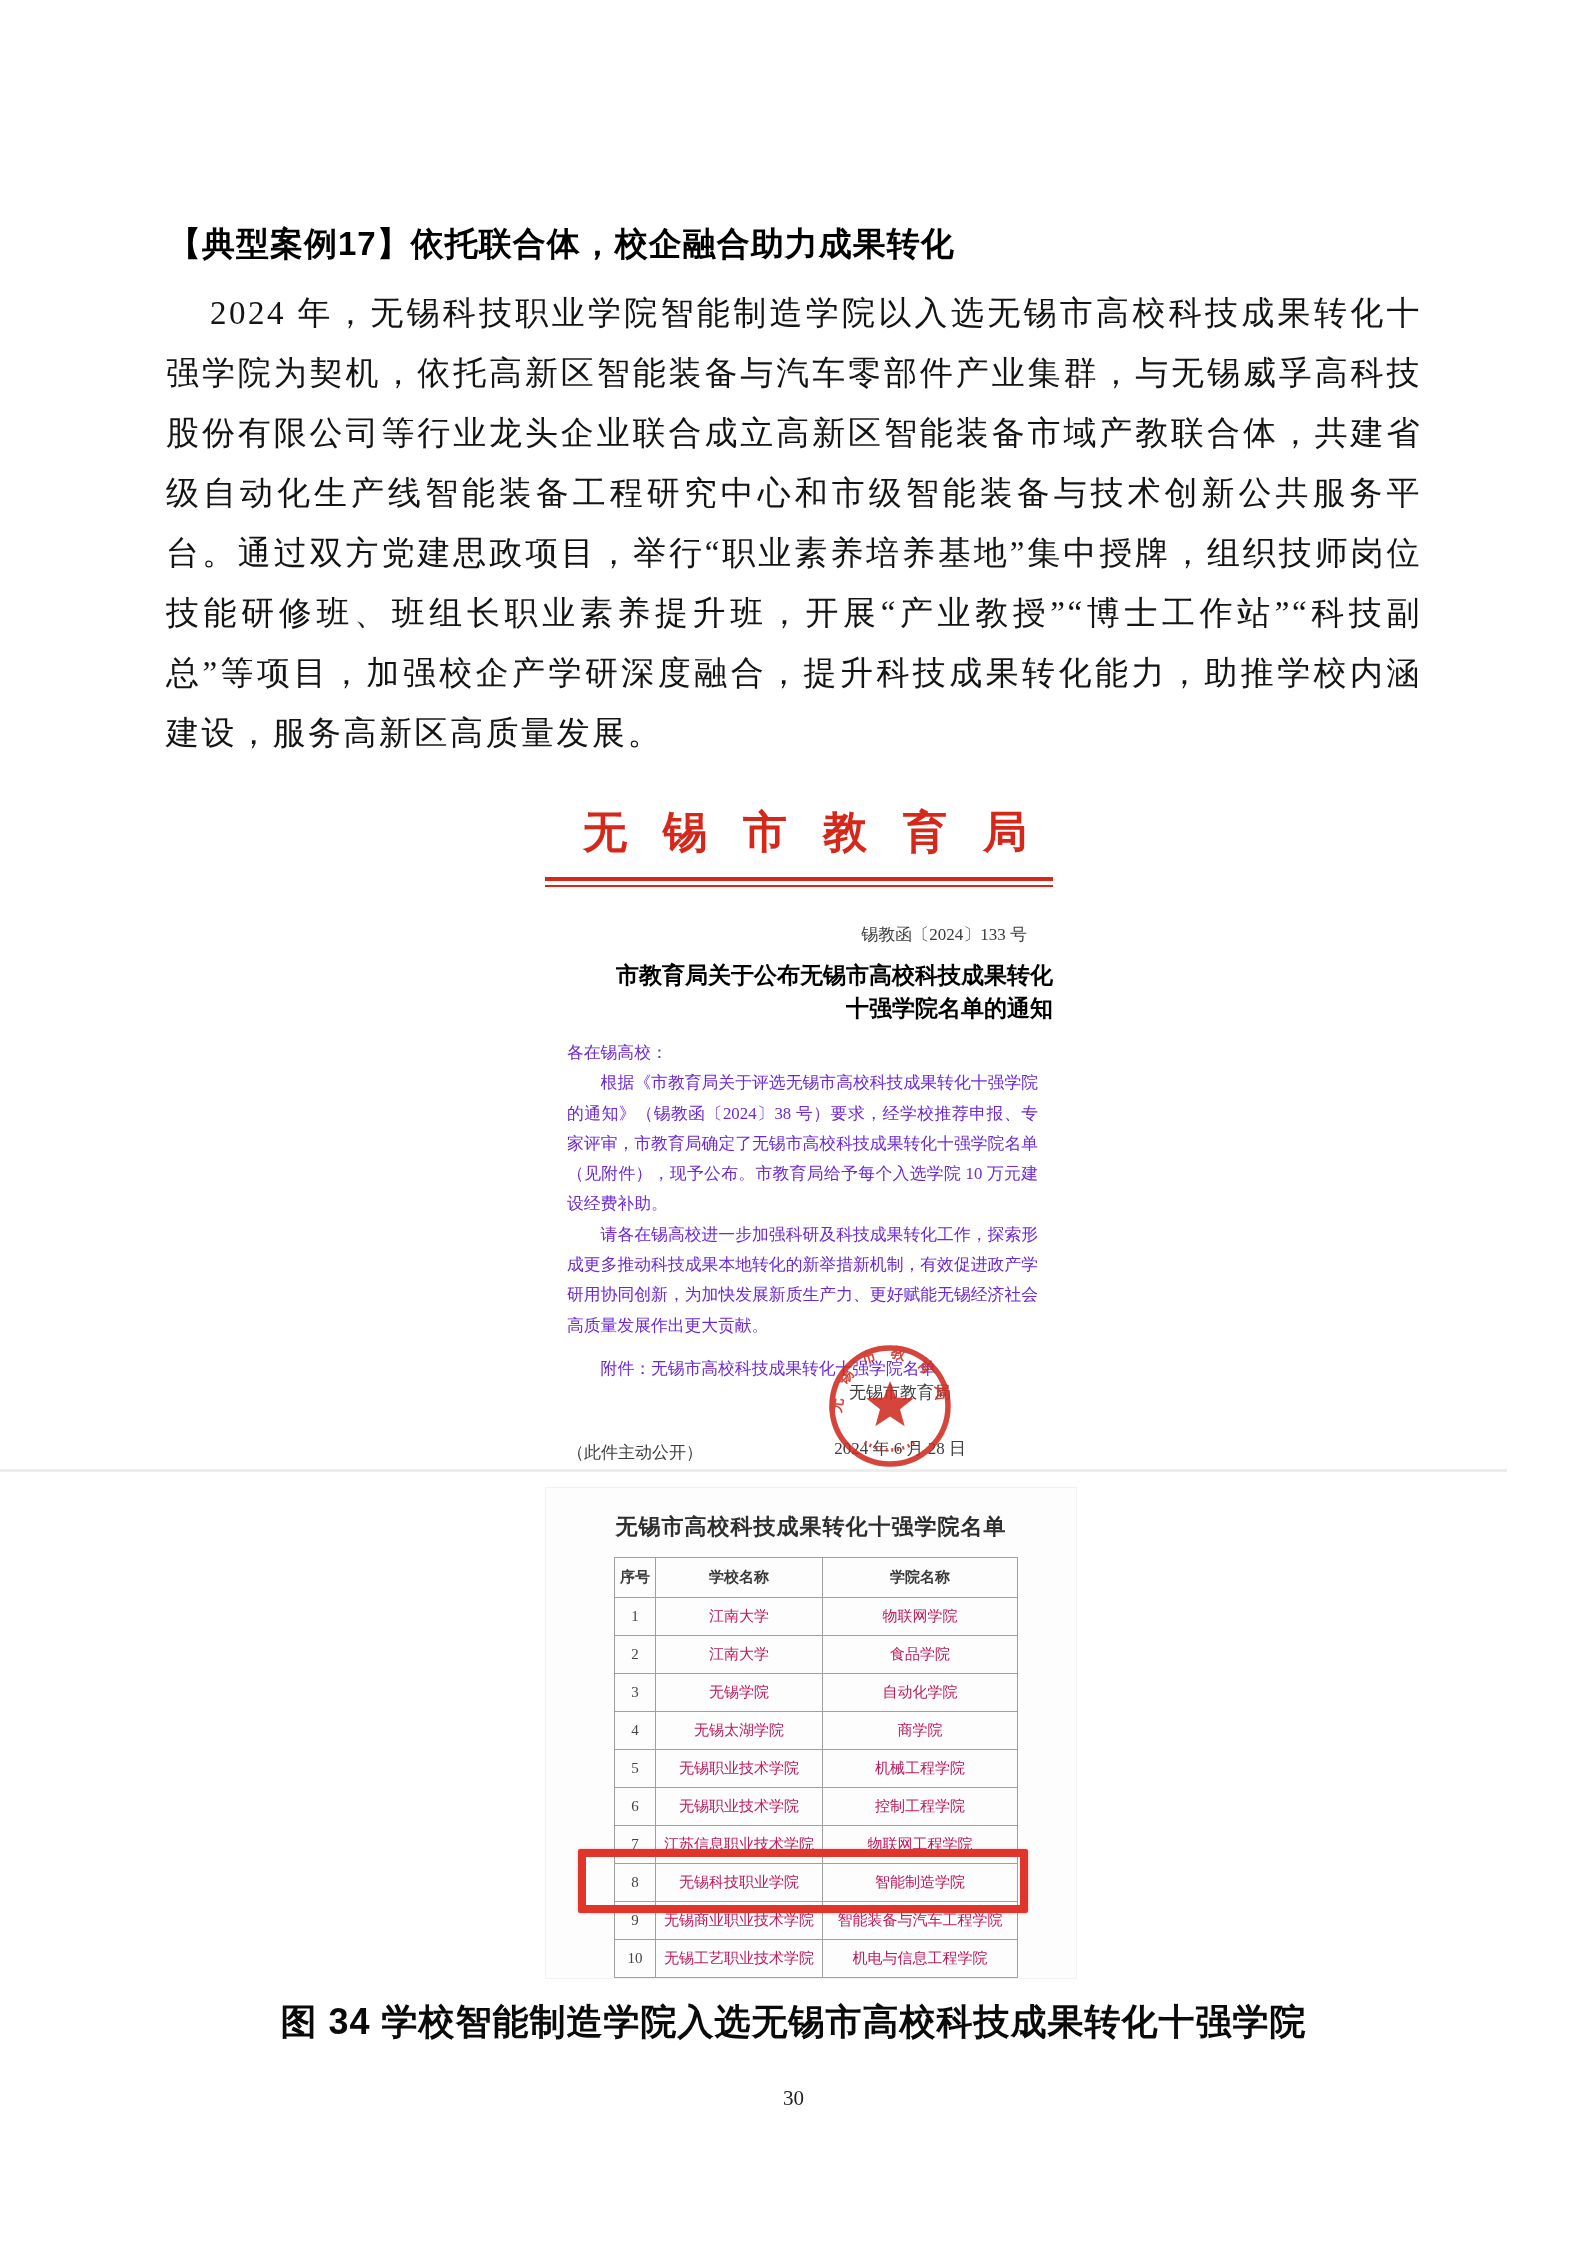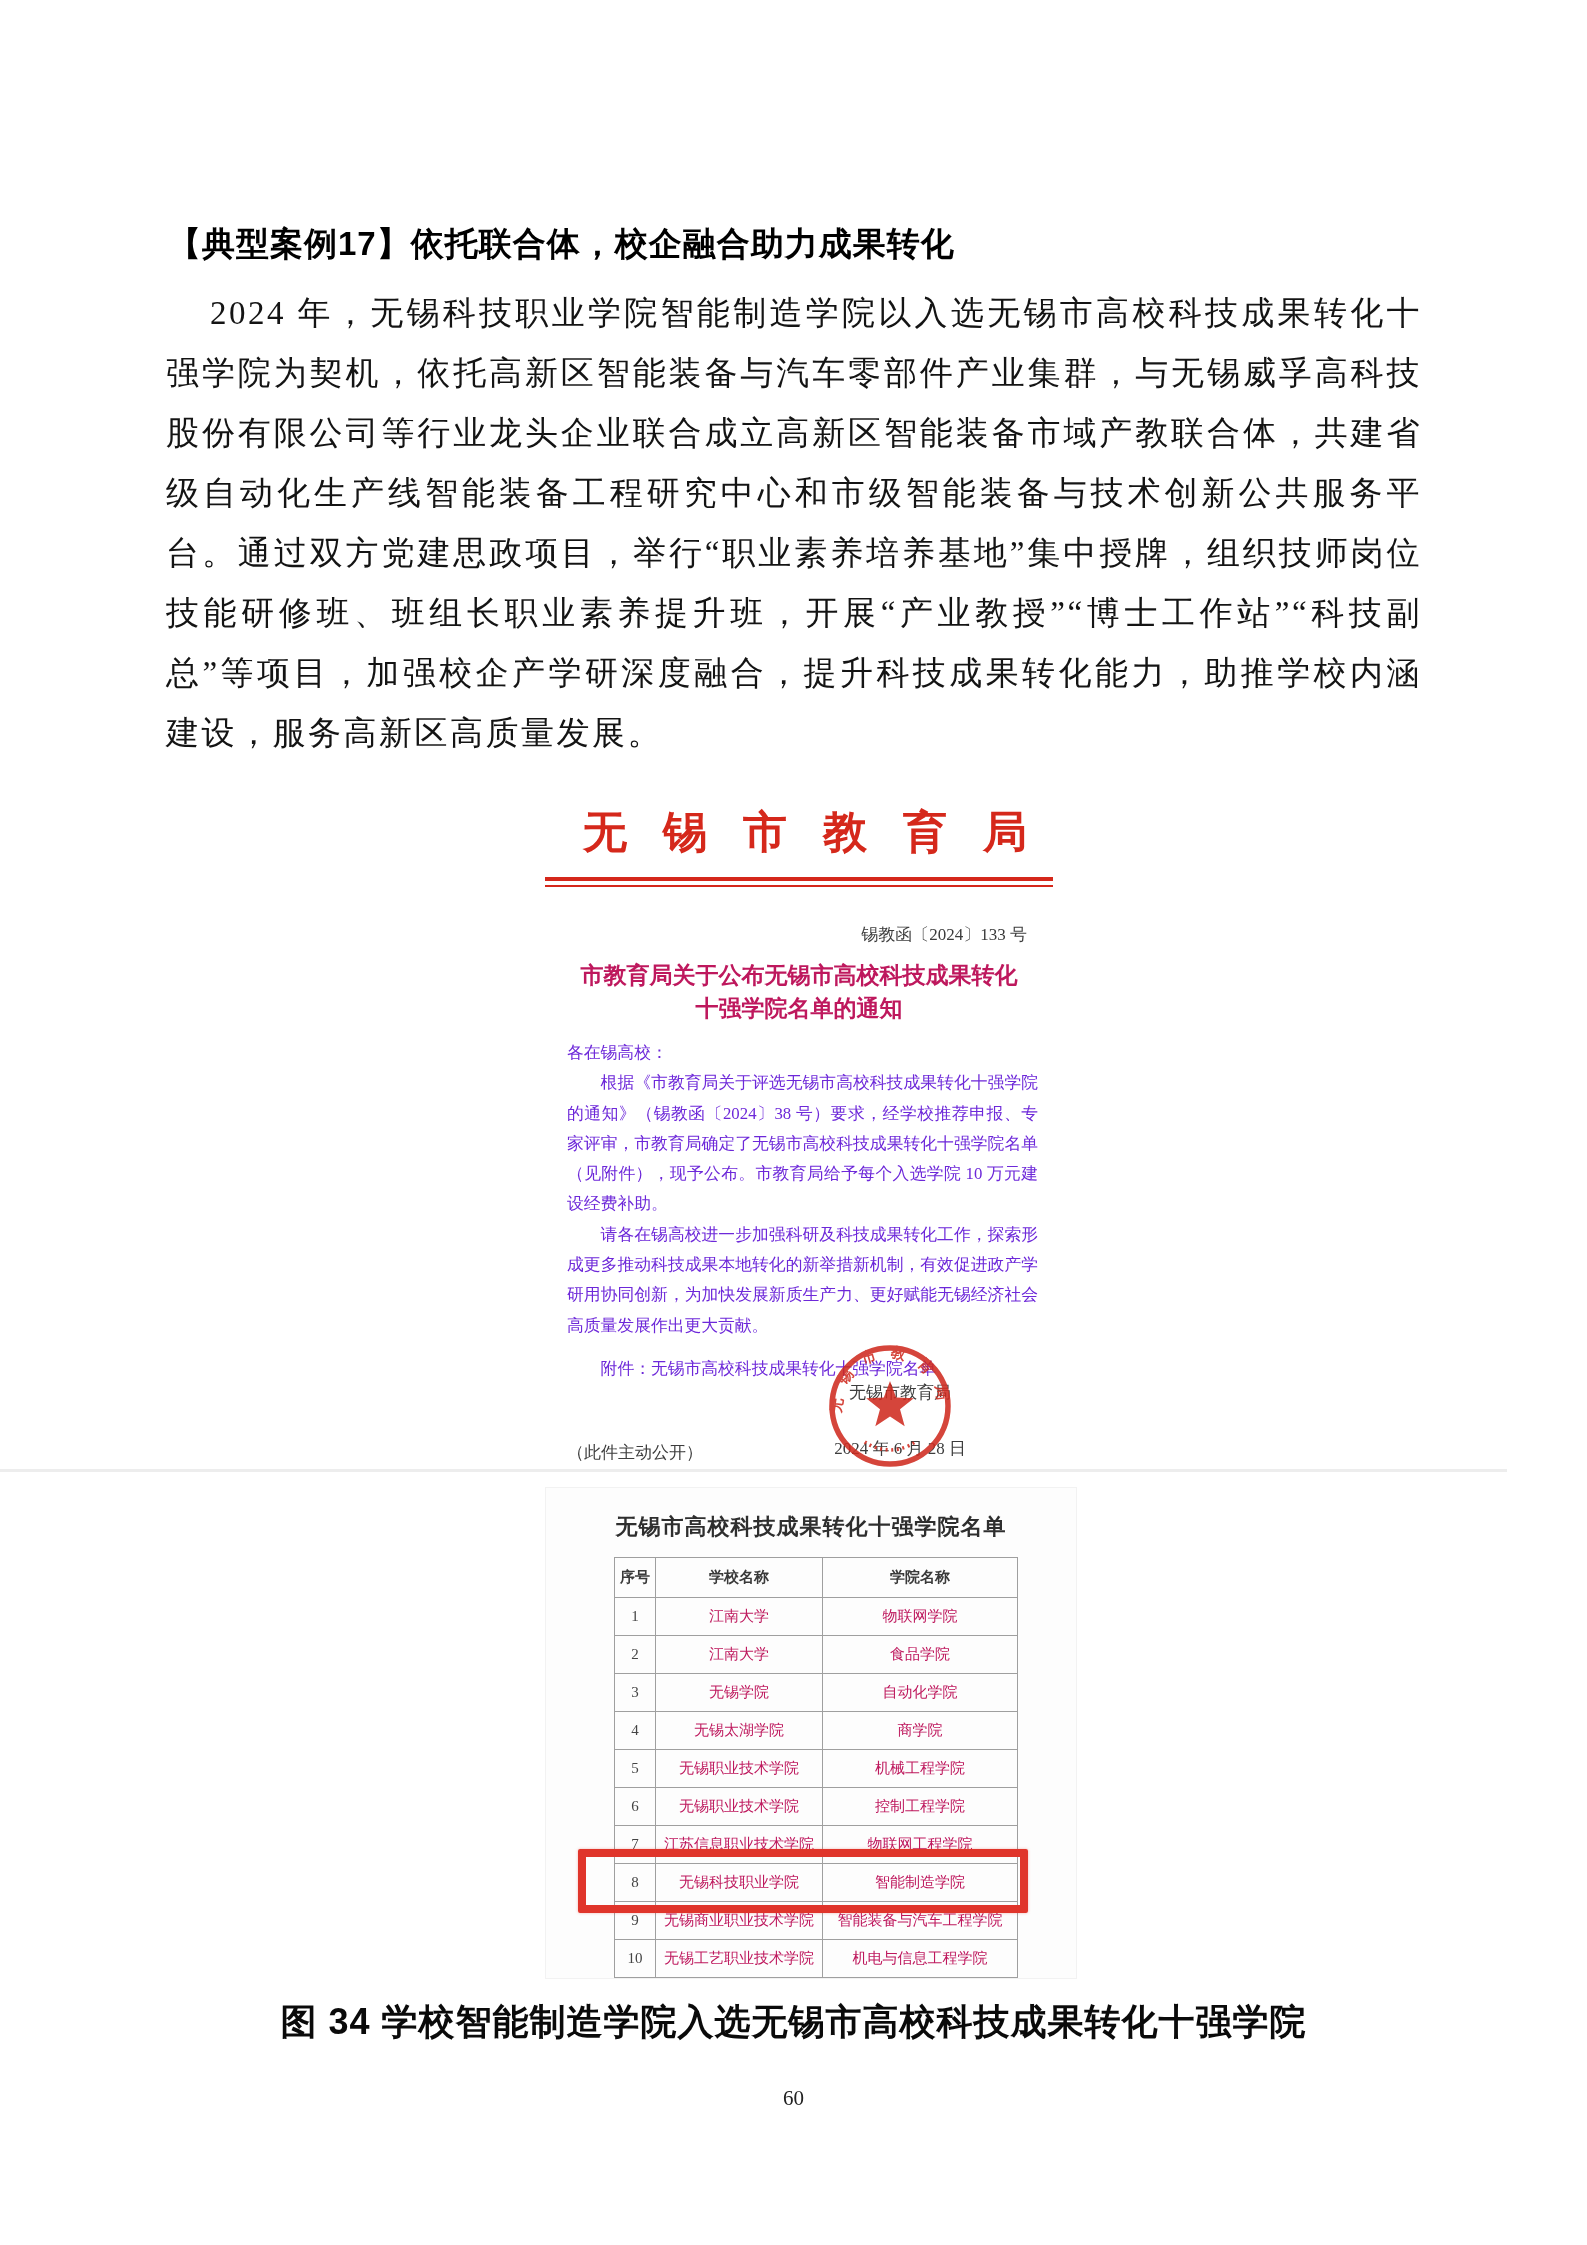--- a/index.html
+++ b/index.html
@@ -32,22 +32,22 @@
   }
   .redline {
     margin-top:15px; height:10px;
     border-top:4px solid #d5281b; border-bottom:2px solid #d5281b;
   }
   .docnum {
     margin-top:36px; text-align:right; padding-right:26px;
     font-size:17px; color:#3c3c3c;
   }
   .ltitle {
-    margin-top:13px; text-align:center;
-    font-weight:bold; font-size:23px; line-height:33px; color:#be185d;
+    margin-top:13px; text-align:right;
+    font-weight:bold; font-size:23px; line-height:33px; color:#000000;
   }
   .lbody {
     margin:13px 15px 12px 22px; width:471px;
     font-size:16.8px; line-height:30.3px; text-align:justify; color:#6d28d9;
   }
   .lbody p.indent { text-indent:2em; }
   .lbody p.attach { margin-top:13px; }
   .sig, .ldate {
     position:absolute; left:255px; width:200px; text-align:center;
     font-size:17px; color:#3d3d3d; z-index:1;
@@ -199,13 +199,13 @@
           <td>机电与信息工程学院</td>
         </tr>
       </tbody>
   </table>
 </figure>
 
 <div class="abs hl-box"></div>
 
 <div class="abs caption">图 34 学校智能制造学院入选无锡市高校科技成果转化十强学院</div>
 
-<div class="abs pagenum">60</div>
+<div class="abs pagenum">30</div>
 
 </body></html>

